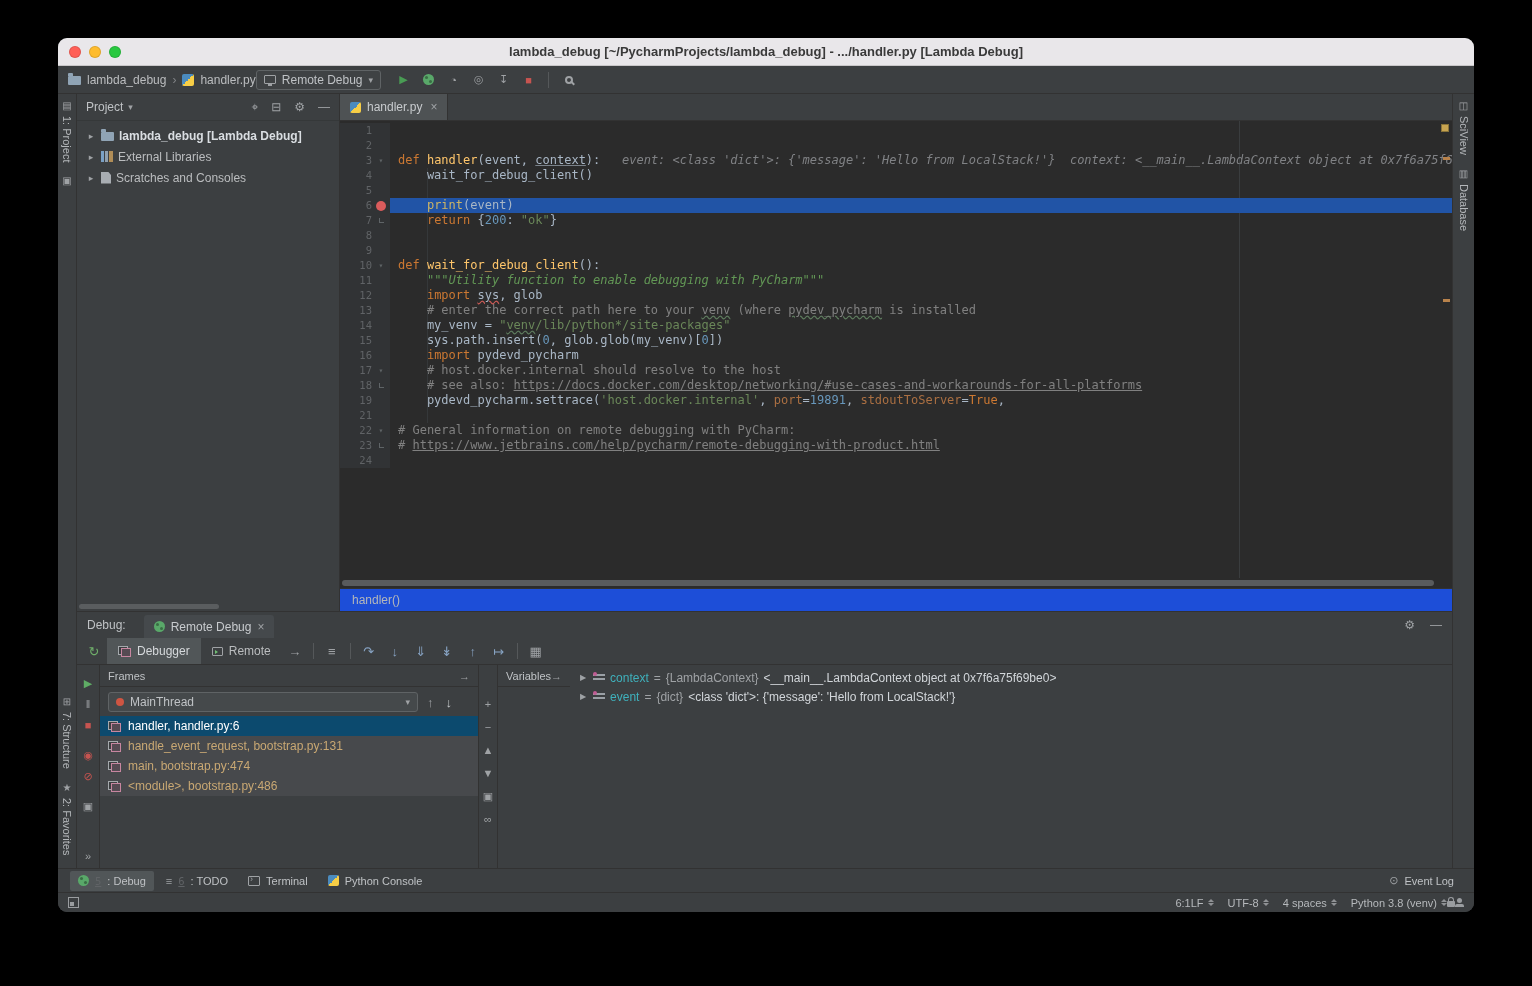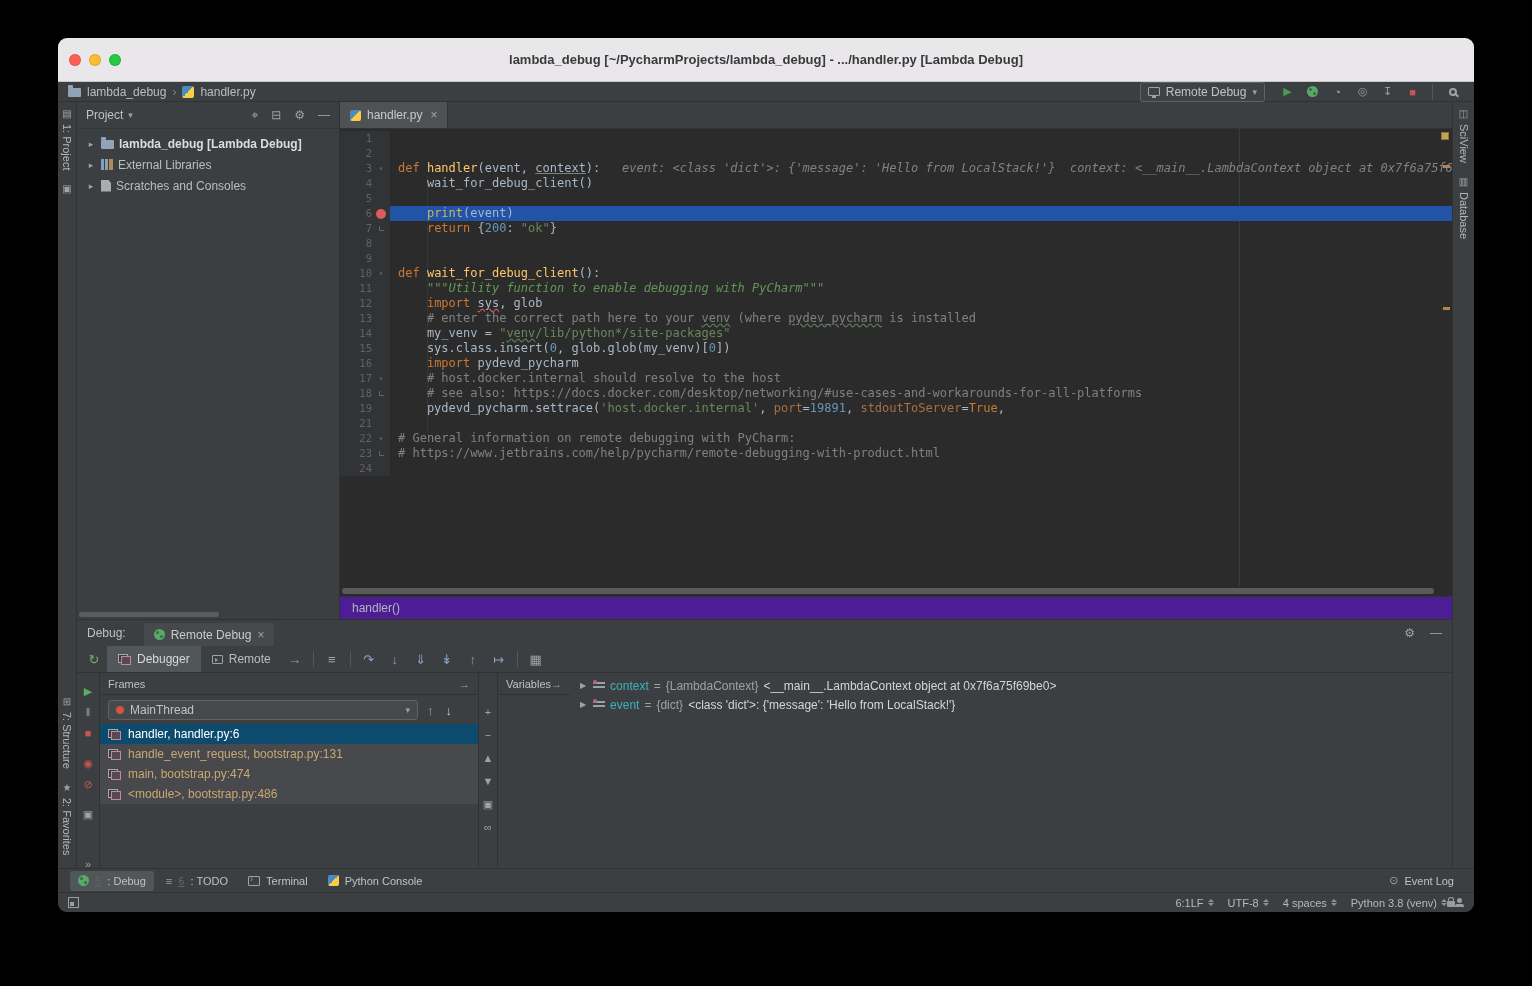--- a/index.html
+++ b/index.html
@@ -1,25 +1,25 @@
 <!DOCTYPE html>
 <html><head>
 <meta charset="utf-8">
 <style>
   *{box-sizing:border-box;margin:0;padding:0;}
   body{width:1532px;height:986px;background:#000;position:relative;font-family:"Liberation Sans",sans-serif;overflow:hidden;}
   .window{position:absolute;left:58px;top:38px;width:1416px;height:874px;border-radius:9px;overflow:hidden;display:flex;flex-direction:column;background:#3c3f41;box-shadow:0 25px 70px rgba(0,0,0,.7);}
   
-  .titlebar{height:44px;flex:none;background:#e9e7ea;border-bottom:1px solid #c9c7c9;display:flex;align-items:center;position:relative;}
+  .titlebar{height:28px;flex:none;background:#e9e7ea;border-bottom:1px solid #c9c7c9;display:flex;align-items:center;position:relative;}
   .traffic{position:absolute;left:11px;top:0;bottom:0;display:flex;align-items:center;gap:8px;}
   .tl{width:12px;height:12px;border-radius:50%;box-shadow:inset 0 0 0 1px rgba(0,0,0,.12);}
   .tl.red{background:#ff5f57}.tl.yellow{background:#febc2e}.tl.green{background:#28c840}
   .title{flex:1;text-align:center;font-size:13px;font-weight:700;color:#3a3a3a;}
   
-  .navbar{height:20px;flex:none;display:flex;align-items:center;justify-content:space-between;padding:0 10px;border-bottom:1px solid #323232;background:#3c3f41;}
+  .navbar{height:28px;flex:none;display:flex;align-items:center;padding:0 10px;border-bottom:1px solid #323232;background:#3c3f41;}
   .crumbs{display:flex;align-items:center;gap:6px;color:#bbbdbf;font-size:12px;}
   .crumb-sep{color:#808386;font-size:12px;}
   .nav-right{display:flex;align-items:center;gap:3px;}
   .runcfg{display:flex;align-items:center;gap:6px;height:20px;padding:0 7px;background:#3f4244;border:1px solid #5f6365;border-radius:3px;font-size:12px;color:#bfc2c5;margin-right:8px;}
   .chev{color:#9fa2a5;font-size:9px;}
   .nbi{width:23px;height:22px;display:flex;align-items:center;justify-content:center;font-size:11px;}
   .vsep{width:1px;height:16px;background:#55585a;margin:0 5px;}
   
   .middle{flex:1;display:flex;min-height:0;}
   .stripe{flex:none;background:#3c3f41;display:flex;flex-direction:column;align-items:center;}
@@ -55,29 +55,29 @@
   .num{color:#606366;font-size:10.5px;font-family:"DejaVu Sans Mono",monospace;}
   .mark{width:18px;flex:none;display:flex;align-items:center;justify-content:center;}
   .bp{width:10px;height:10px;border-radius:50%;background:#db5c5c;}
   .foldd{color:#5f6467;font-size:8px;}
   .folde{width:5px;height:5px;border-left:1px solid #5f6467;border-bottom:1px solid #5f6467;}
   .t{flex:1;padding-left:8px;color:#a9b7c6;}
   .line.exec .t{background:#2154a6;}
   .k{color:#cc7832}.fn{color:#ffc66b}.s{color:#6a8759}.ds{color:#629755;font-style:italic}
   .c{color:#808080}.n{color:#6897bb}.bi{color:#cdb465}.ka{color:#aa6f42}.p{color:#a9b7c6}
   .hint{color:#808285;font-style:italic}
-  .lnk{}
+  .lnk{text-decoration:underline}
   .u{text-decoration:underline;text-decoration-color:#7a828a;}
   .ty{text-decoration-line:underline;text-decoration-style:wavy;text-decoration-color:#5e7d5e;}
   .err{text-decoration-line:underline;text-decoration-style:wavy;text-decoration-color:#cf5b56;}
   .stripe-ind{position:absolute;top:3px;right:3px;width:8px;height:8px;background:#c8a450;border:1px solid #8a7439;z-index:2;}
   .stripe-mark{position:absolute;right:2px;width:7px;height:3px;background:#b8824b;z-index:2;}
   .ehscroll{height:10px;flex:none;position:relative;background:#2b2b2b;}
   .ehthumb{position:absolute;left:2px;right:18px;top:2px;height:6px;border-radius:3px;background:#595b5d;}
-  .ebreadcrumb{height:23px;flex:none;display:flex;align-items:center;padding-left:12px;background:#4c1d95;border-top:1px solid #323232;font-size:12px;color:#b4b7ba;}
+  .ebreadcrumb{height:23px;flex:none;display:flex;align-items:center;padding-left:12px;background:#1d4ed8;border-top:1px solid #323232;font-size:12px;color:#b4b7ba;}
   
   .debug-panel{height:257px;flex:none;display:flex;flex-direction:column;background:#3c3f41;border-top:1px solid #323232;}
   .dbg-header{height:26px;flex:none;display:flex;align-items:center;padding:0 10px;}
   .dbg-label{font-size:12px;color:#bfc2c5;}
   .dbg-tab{display:flex;align-items:center;gap:6px;height:23px;padding:0 10px;background:#45494c;border-radius:3px 3px 0 0;margin-left:18px;align-self:flex-end;font-size:12px;color:#c8cbce;}
   .dbg-tab .close{color:#9fa2a5;font-size:12px;}
   .dbg-h-icons{margin-left:auto;display:flex;gap:15px;color:#9fa2a5;font-size:12px;align-items:center;}
   .dbg-toolbar{height:27px;flex:none;display:flex;align-items:center;border-bottom:1px solid #323232;padding-left:4px;}
   .dti{width:26px;text-align:center;font-size:13px;line-height:13px;}
   .dtab{display:flex;align-items:center;gap:6px;height:26px;padding:0 11px;font-size:12px;color:#bbbdbf;}
@@ -282,21 +282,21 @@
                 <div class="line"><div class="g"><span class="num">5</span><span class="mark"></span></div><div class="t"></div></div>
                 <div class="line exec"><div class="g"><span class="num">6</span><span class="mark"><span class="bp"></span></span></div><div class="t"><span class="p">    </span><span class="bi">print</span><span class="p">(event)</span></div></div>
                 <div class="line"><div class="g"><span class="num">7</span><span class="mark"><span class="folde"></span></span></div><div class="t"><span class="p">    </span><span class="k">return</span><span class="p"> {</span><span class="n">200</span><span class="p">: </span><span class="s">"ok"</span><span class="p">}</span></div></div>
                 <div class="line"><div class="g"><span class="num">8</span><span class="mark"></span></div><div class="t"></div></div>
                 <div class="line"><div class="g"><span class="num">9</span><span class="mark"></span></div><div class="t"></div></div>
                 <div class="line"><div class="g"><span class="num">10</span><span class="mark"><span class="foldd">▾</span></span></div><div class="t"><span class="k">def </span><span class="fn">wait_for_debug_client</span><span class="p">():</span></div></div>
                 <div class="line"><div class="g"><span class="num">11</span><span class="mark"></span></div><div class="t"><span class="p">    </span><span class="ds">"""Utility function to enable debugging with PyCharm"""</span></div></div>
                 <div class="line"><div class="g"><span class="num">12</span><span class="mark"></span></div><div class="t"><span class="p">    </span><span class="k">import </span><span class="p err">sys</span><span class="p">, glob</span></div></div>
                 <div class="line"><div class="g"><span class="num">13</span><span class="mark"></span></div><div class="t"><span class="c">    # enter the correct path here to your </span><span class="c ty">venv</span><span class="c"> (where </span><span class="c ty">pydev_pycharm</span><span class="c"> is installed</span></div></div>
                 <div class="line"><div class="g"><span class="num">14</span><span class="mark"></span></div><div class="t"><span class="p">    my_venv = </span><span class="s">"</span><span class="s ty">venv</span><span class="s">/lib/python*/site-packages"</span></div></div>
-                <div class="line"><div class="g"><span class="num">15</span><span class="mark"></span></div><div class="t"><span class="p">    sys.class.insert(</span><span class="n">0</span><span class="p">, glob.glob(my_venv)[</span><span class="n">0</span><span class="p">])</span></div></div>
+                <div class="line"><div class="g"><span class="num">15</span><span class="mark"></span></div><div class="t"><span class="p">    sys.path.insert(</span><span class="n">0</span><span class="p">, glob.glob(my_venv)[</span><span class="n">0</span><span class="p">])</span></div></div>
                 <div class="line"><div class="g"><span class="num">16</span><span class="mark"></span></div><div class="t"><span class="p">    </span><span class="k">import </span><span class="p">pydevd_pycharm</span></div></div>
                 <div class="line"><div class="g"><span class="num">17</span><span class="mark"><span class="foldd">▾</span></span></div><div class="t"><span class="c">    # host.docker.internal should resolve to the host</span></div></div>
                 <div class="line"><div class="g"><span class="num">18</span><span class="mark"><span class="folde"></span></span></div><div class="t"><span class="c">    # see also: </span><span class="c lnk">https://docs.docker.com/desktop/networking/#use-cases-and-workarounds-for-all-platforms</span></div></div>
                 <div class="line"><div class="g"><span class="num">19</span><span class="mark"></span></div><div class="t"><span class="p">    pydevd_pycharm.settrace(</span><span class="s">'host.docker.internal'</span><span class="p">, </span><span class="ka">port</span><span class="p">=</span><span class="n">19891</span><span class="p">, </span><span class="ka">stdoutToServer</span><span class="p">=</span><span class="k">True</span><span class="p">,</span></div></div>
                 <div class="line"><div class="g"><span class="num">21</span><span class="mark"></span></div><div class="t"></div></div>
                 <div class="line"><div class="g"><span class="num">22</span><span class="mark"><span class="foldd">▾</span></span></div><div class="t"><span class="c"># General information on remote debugging with PyCharm:</span></div></div>
                 <div class="line"><div class="g"><span class="num">23</span><span class="mark"><span class="folde"></span></span></div><div class="t"><span class="c"># </span><span class="c lnk">https://www.jetbrains.com/help/pycharm/remote-debugging-with-product.html</span></div></div>
                 <div class="line"><div class="g"><span class="num">24</span><span class="mark"></span></div><div class="t"></div></div>
               </div>
           </div>

